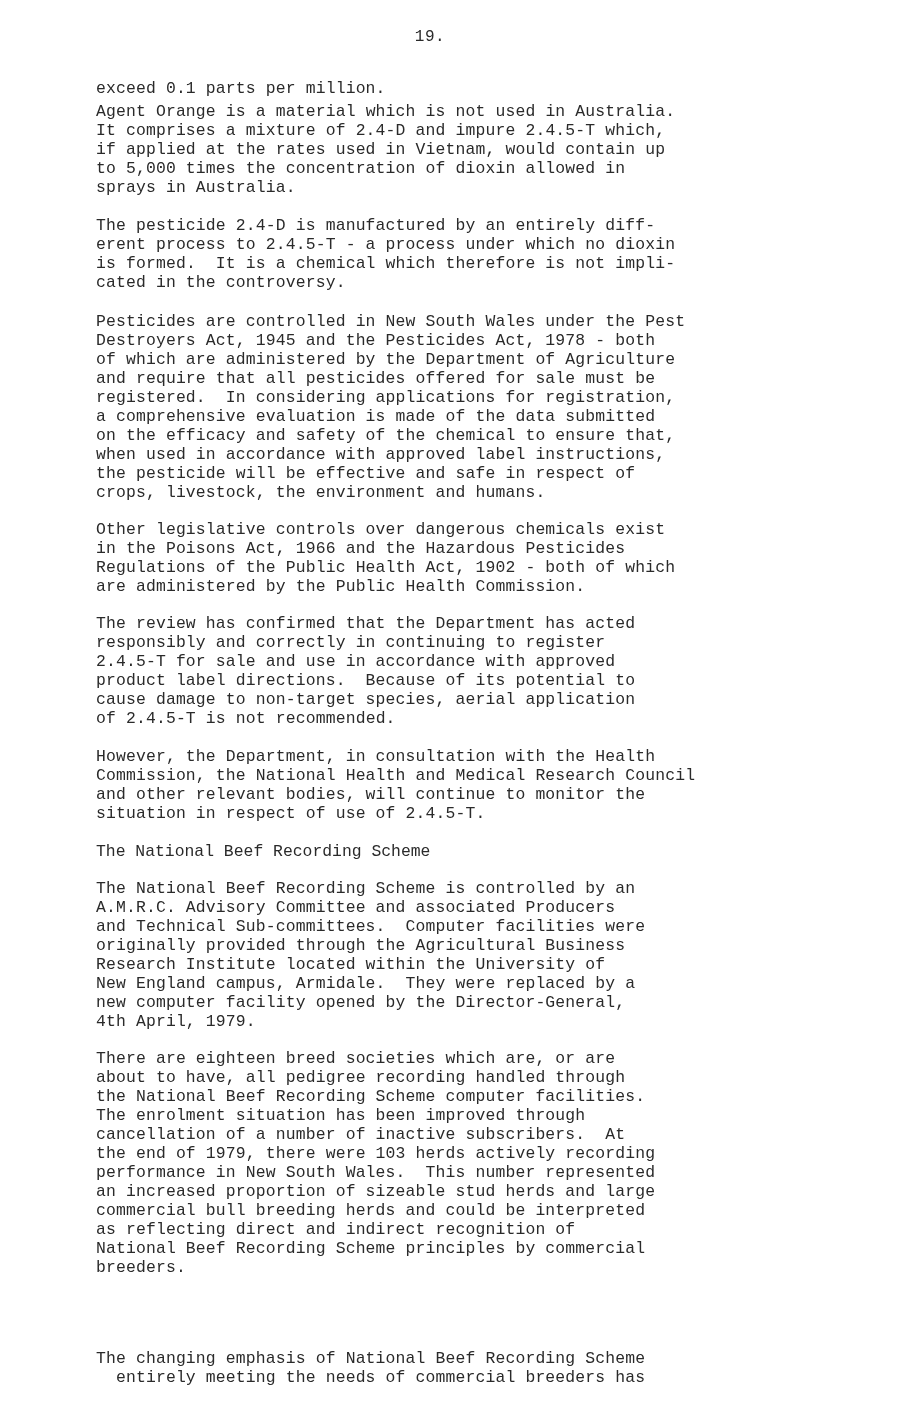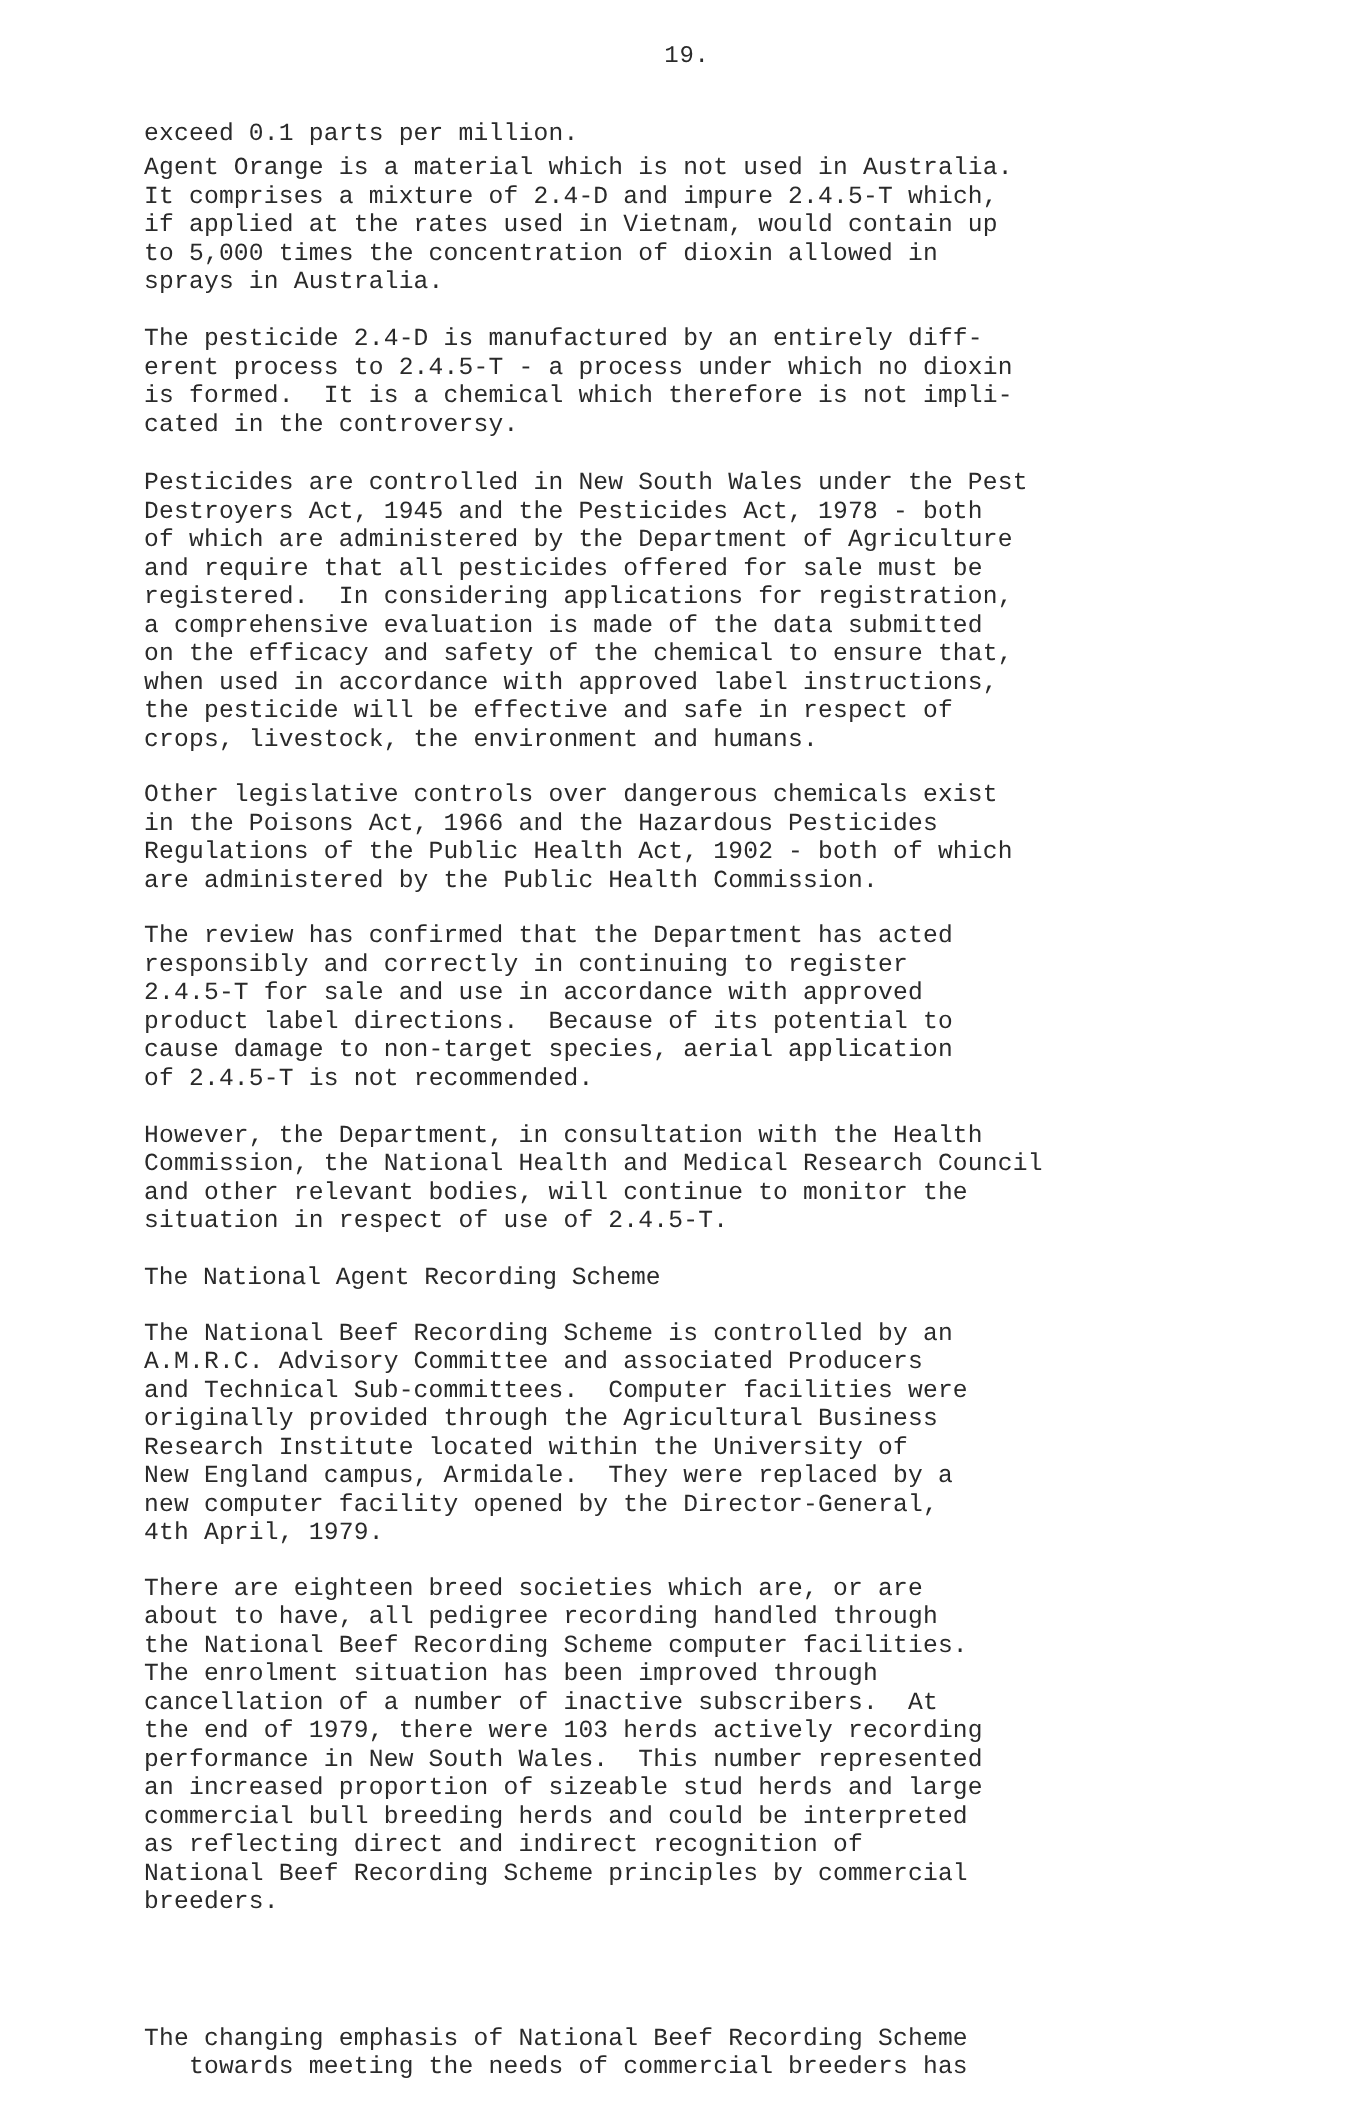--- a/index.html
+++ b/index.html
@@ -3,21 +3,21 @@
 <meta charset="utf-8">
 <style>
   html, body { margin: 0; padding: 0; background: #ffffff; }
   body {
     width: 900px; height: 1414px; position: relative; overflow: hidden;
     font-family: "Liberation Mono", "DejaVu Sans Mono", monospace;
     color: #2a2a2a;
   }
   .page-number {
     position: absolute; top: 28px; left: 0; width: 860px; text-align: center;
-    font-size: 16px; letter-spacing: 0.5px; margin-left: 28px;
+    font-size: 16px; letter-spacing: 0.5px;
   }
   .text-block {
     position: absolute; left: 96px; font-size: 16.4px; line-height: 19px;
     white-space: pre; letter-spacing: 0.15px;
   }
   .line { display: block; height: 19px; }
   .u { text-underline-offset: 3px; text-decoration-thickness: 1px; }
   .heading { position: absolute; left: 96px; font-size: 16.4px; line-height: 19px; white-space: pre; }
 </style>
 </head>
@@ -25,17 +25,17 @@
 
 <div class="page-number">19.</div>
 <div id="doc">
     <div class="text-block" style="top: 64px; margin-top: 15px;"><span class="line"><span>exceed 0.1 parts per million.</span></span></div>
     <div class="text-block" style="top: 102px;"><span class="line"><span class="u">Agent Orange</span><span> is a material which is not used in Australia.</span></span><span class="line"><span>It comprises a mixture of 2.4-D and </span><span class="u">impure</span><span> 2.4.5-T which,</span></span><span class="line"><span>if applied at the rates used in Vietnam, would contain up</span></span><span class="line"><span>to 5,000 times the concentration of dioxin allowed in</span></span><span class="line"><span>sprays in Australia.</span></span></div>
     <div class="text-block" style="top: 216px;"><span class="line"><span>The pesticide 2.4-D is manufactured by an entirely diff-</span></span><span class="line"><span>erent process to 2.4.5-T - a process under which </span><span class="u">no dioxin</span></span><span class="line"><span class="u">is formed</span><span>.  It is a chemical which therefore is not impli-</span></span><span class="line"><span>cated in the controversy.</span></span></div>
     <div class="text-block" style="top: 312px;"><span class="line"><span>Pesticides are controlled in New South Wales under the Pest</span></span><span class="line"><span>Destroyers Act, 1945 and the Pesticides Act, 1978 - both</span></span><span class="line"><span>of which are administered by the Department of Agriculture</span></span><span class="line"><span>and require that all pesticides offered for sale must be</span></span><span class="line"><span>registered.  In considering applications for registration,</span></span><span class="line"><span>a comprehensive evaluation is made of the data submitted</span></span><span class="line"><span>on the efficacy and safety of the chemical to ensure that,</span></span><span class="line"><span>when used in accordance with approved label instructions,</span></span><span class="line"><span>the pesticide will be effective and </span><span class="u">safe</span><span> in respect of</span></span><span class="line"><span>crops, livestock, the environment and </span><span class="u">humans</span><span>.</span></span></div>
     <div class="text-block" style="top: 520px;"><span class="line"><span>Other legislative controls over dangerous chemicals exist</span></span><span class="line"><span>in the Poisons Act, 1966 and the Hazardous Pesticides</span></span><span class="line"><span>Regulations of the Public Health Act, 1902 - both of which</span></span><span class="line"><span>are administered by the Public Health Commission.</span></span></div>
     <div class="text-block" style="top: 614px;"><span class="line"><span>The review has confirmed that the Department has acted</span></span><span class="line"><span>responsibly and correctly in continuing to register</span></span><span class="line"><span>2.4.5-T for sale and use in accordance with approved</span></span><span class="line"><span>product label directions.  Because of its potential to</span></span><span class="line"><span>cause damage to non-target species, aerial application</span></span><span class="line"><span>of 2.4.5-T is </span><span class="u">not</span><span> recommended.</span></span></div>
     <div class="text-block" style="top: 747px;"><span class="line"><span>However, the Department, in consultation with the Health</span></span><span class="line"><span>Commission, the National Health and Medical Research Council</span></span><span class="line"><span>and other relevant bodies, will continue to monitor the</span></span><span class="line"><span>situation in respect of use of 2.4.5-T.</span></span></div>
-    <div class="heading" style="top: 842px;"><span class="line"><span class="u">The National Agent Recording Scheme</span></span></div>
+    <div class="heading" style="top: 842px;"><span class="line"><span class="u">The National Beef Recording Scheme</span></span></div>
     <div class="text-block" style="top: 879px;"><span class="line"><span>The National Beef Recording Scheme is controlled by an</span></span><span class="line"><span>A.M.R.C. Advisory Committee and associated Producers</span></span><span class="line"><span>and Technical Sub-committees.  Computer facilities were</span></span><span class="line"><span>originally provided through the Agricultural Business</span></span><span class="line"><span>Research Institute located within the University of</span></span><span class="line"><span>New England campus, Armidale.  They were replaced by a</span></span><span class="line"><span>new computer facility opened by the Director-General,</span></span><span class="line"><span>4th April, 1979.</span></span></div>
     <div class="text-block" style="top: 1049px;"><span class="line"><span>There are eighteen breed societies which are, or are</span></span><span class="line"><span>about to have, all pedigree recording handled through</span></span><span class="line"><span>the National Beef Recording Scheme computer facilities.</span></span><span class="line"><span>The enrolment situation has been improved through</span></span><span class="line"><span>cancellation of a number of inactive subscribers.  At</span></span><span class="line"><span>the end of 1979, there were 103 herds actively recording</span></span><span class="line"><span>performance in New South Wales.  This number represented</span></span><span class="line"><span>an increased proportion of sizeable stud herds and large</span></span><span class="line"><span>commercial bull breeding herds and could be interpreted</span></span><span class="line"><span>as reflecting direct and indirect recognition of</span></span><span class="line"><span>National Beef Recording Scheme principles by commercial</span></span><span class="line"><span>breeders.</span></span></div>
-    <div class="text-block" style="top: 1349px; text-align: right;"><span class="line"><span>The changing emphasis of National Beef Recording Scheme</span></span><span class="line"><span>towards meeting the needs of commercial breeders has</span></span></div>
+    <div class="text-block" style="top: 1349px; text-align: right;"><span class="line"><span>The changing emphasis of National Beef Recording Scheme</span></span><span class="line"><span>entirely meeting the needs of commercial breeders has</span></span></div>
   </div>
 
 </body></html>

